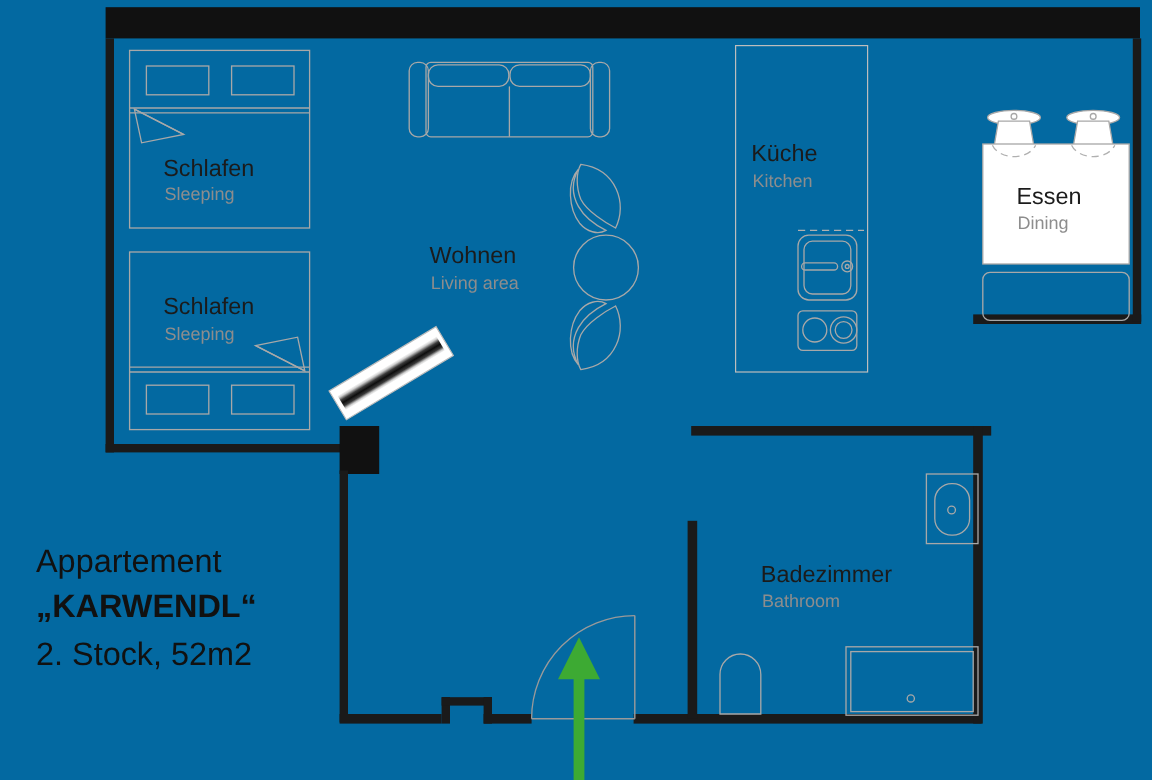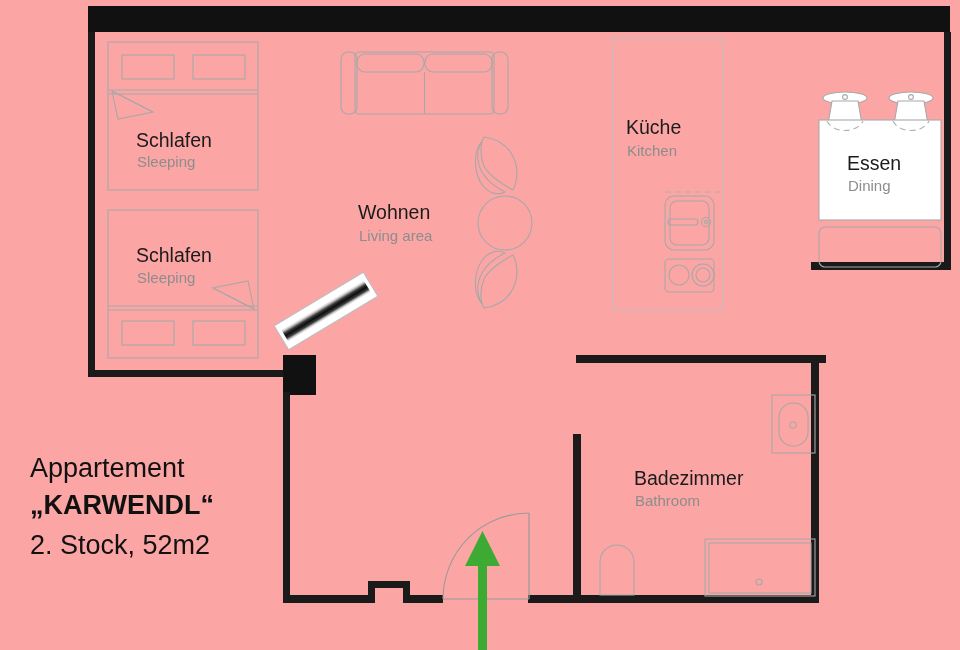--- a/index.html
+++ b/index.html
@@ -10,21 +10,21 @@
   body {
     width: 960px;
     height: 650px;
     overflow: hidden;
     font-family: "Liberation Sans", sans-serif;
   }
   #floorplan-root {
     position: relative;
     width: 960px;
     height: 650px;
-    background: #fca5a5;
+    background: #0369a1;
   }
   svg.plan {
     position: absolute;
     left: 0;
     top: 0;
     width: 960px;
     height: 650px;
     display: block;
   }
   

